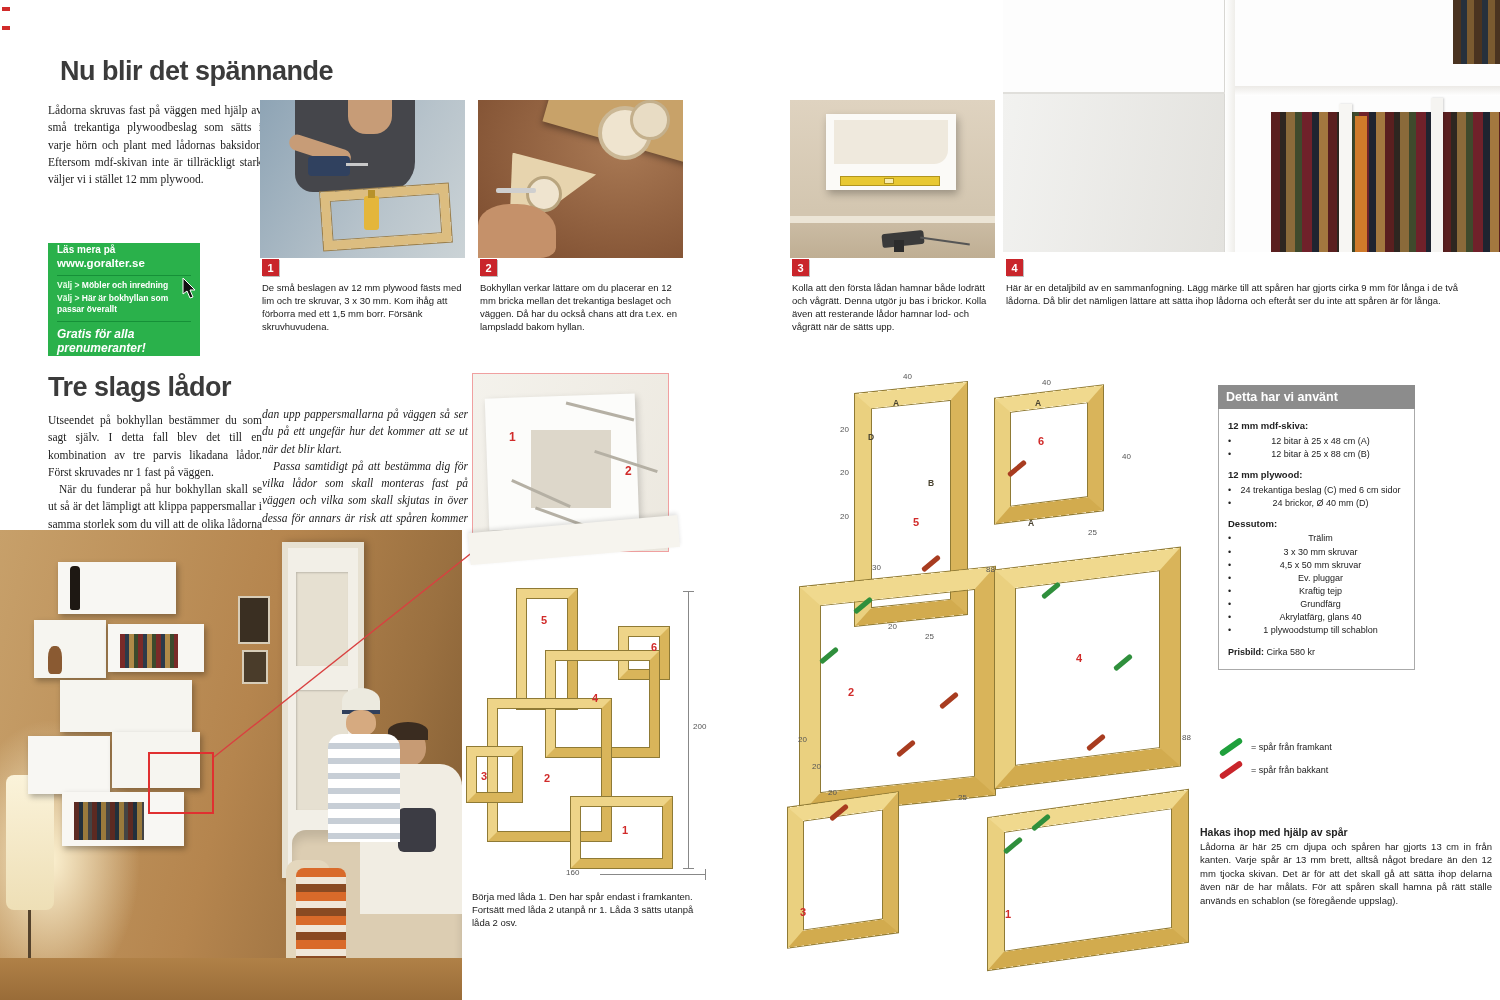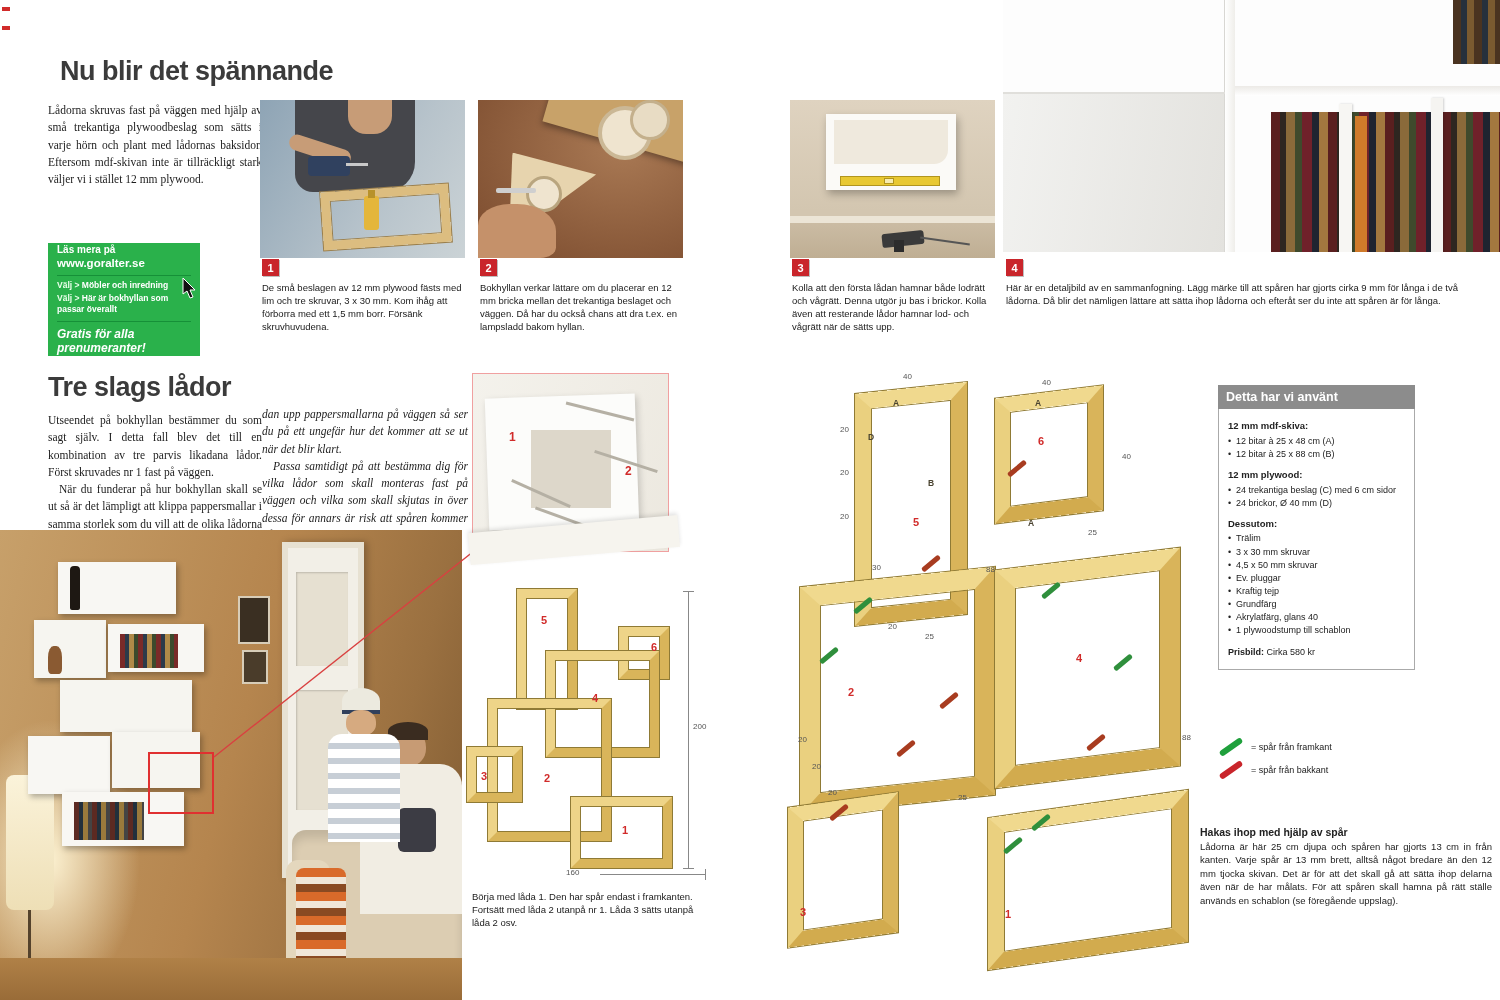--- a/index.html
+++ b/index.html
@@ -40,21 +40,21 @@
   .slot.r{background:#a83c20;}
   .letter{position:absolute;color:#4a4330;font-weight:bold;font-size:8.5px;}
   
   .matbox{width:197px;box-sizing:border-box;}
   .matbox .hdr{background:#8c8c8c;color:#fff;font-weight:bold;font-size:12.5px;
                padding:5px 8px;box-sizing:border-box;}
   .matbox .bd{border:1px solid #aaa;border-top:none;background:#fff;padding:10px 9px;font-size:9px;line-height:1.45;}
   .matbox .gt{font-weight:bold;font-size:9.5px;margin:7px 0 2px 0;}
   .matbox .gt:first-child{margin-top:0;}
   .matbox ul{margin:0;padding:0;list-style:none;}
-  .matbox li{padding-left:8px;position:relative;}
+  .matbox li{padding-left:8px;position:relative;text-align:center;}
   .matbox li:before{content:"•";position:absolute;left:0;top:0;}
   .matbox .price{margin-top:9px;font-size:9px;}
   .legendrow{position:absolute;display:flex;align-items:center;gap:7px;font-size:9px;color:#1a1a1a;}
   .legendrow .stick{width:26px;height:6px;border-radius:3px;transform:rotate(-35deg);}
   .asm h3{font-size:10.5px;font-weight:bold;margin:0 0 2px 0;}
   .asm .txt{font-size:9.5px;line-height:1.42;text-align:justify;}
 </style>
 </head>
 <body>
 

